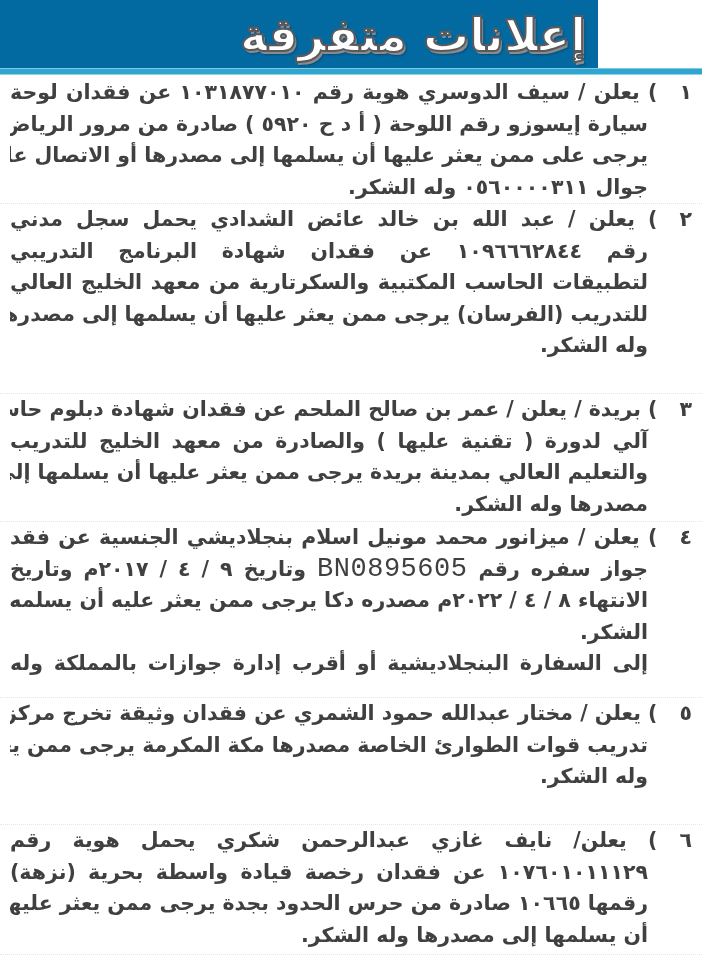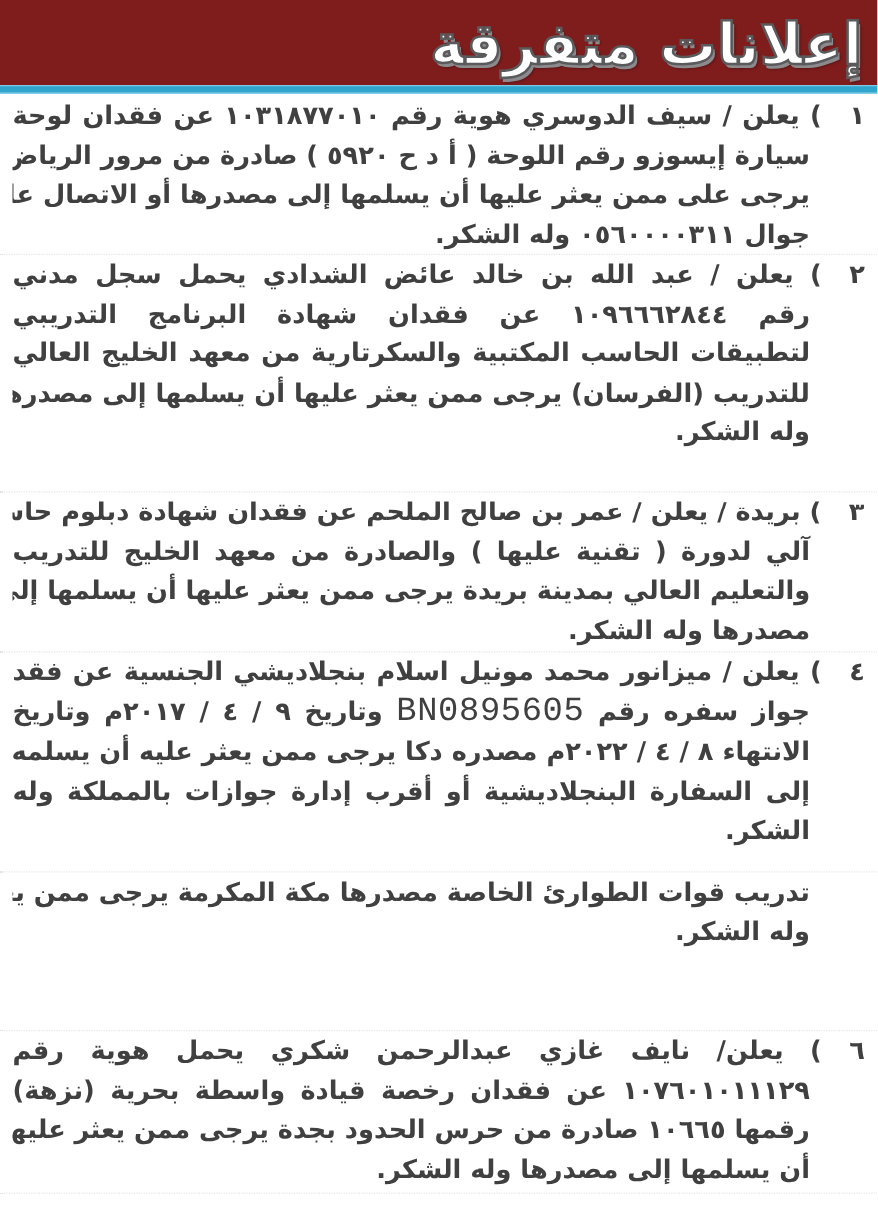--- a/index.html
+++ b/index.html
@@ -10,23 +10,23 @@
     body {
       width: 702px;
       height: 975px;
       overflow: hidden;
       position: relative;
       font-family: "DejaVu Sans", sans-serif;
     }
     .header {
       position: absolute;
       left: 0; top: 0;
-      width: 702px;
+      width: 598px;
       height: 68px;
-      background: #7f1d1d;
+      background: #0369a1;
     }
     .header-title {
       position: absolute;
       right: 12px;
       top: 4px;
       height: 62px;
       line-height: 62px;
       font-family: "DejaVu Sans", sans-serif;
       font-weight: bold;
       font-size: 46px;
@@ -126,25 +126,26 @@
     <span class="line"><span class="num">٣ )</span> <span>بريدة / يعلن / عمر بن صالح الملحم عن فقدان شهادة دبلوم حاسب</span></span>
     <span class="line indent">آلي لدورة ( تقنية عليها ) والصادرة من معهد الخليج للتدريب</span>
     <span class="line indent">والتعليم العالي بمدينة بريدة يرجى ممن يعثر عليها أن يسلمها إلى</span>
     <span class="line indent last">مصدرها وله الشكر.</span>
   </div>
 
   <div class="ad" id="ad-4">
     <span class="line"><span class="num">٤ )</span> <span>يعلن / ميزانور محمد مونيل اسلام بنجلاديشي الجنسية عن فقد</span></span>
     <span class="line indent"><span>جواز سفره رقم</span> <span class="latin">BN0895605</span> <span>وتاريخ ٩ / ٤ / ٢٠١٧م وتاريخ</span></span>
     <span class="line indent">الانتهاء ٨ / ٤ / ٢٠٢٢م مصدره دكا يرجى ممن يعثر عليه أن يسلمه</span>
+    <span class="line indent last">الشكر.</span>
     <span class="line indent">إلى السفارة البنجلاديشية أو أقرب إدارة جوازات بالمملكة وله</span>
-    <span class="line indent last">الشكر.</span>
   </div>
 
   <div class="ad" id="ad-5">
+    <span class="line"><span class="num">٥ )</span> <span>يعلن / مختار عبدالله حمود الشمري عن فقدان وثيقة تخرج مركز</span></span>
     <span class="line indent">تدريب قوات الطوارئ الخاصة مصدرها مكة المكرمة يرجى ممن يعثر</span>
     <span class="line indent last">وله الشكر.</span>
   </div>
 
   <div class="ad" id="ad-6">
     <span class="line"><span class="num">٦ )</span> <span>يعلن/ نايف غازي عبدالرحمن شكري يحمل هوية رقم</span></span>
     <span class="line indent">١٠٧٦٠١٠١١١٢٩ عن فقدان رخصة قيادة واسطة بحرية (نزهة)</span>
     <span class="line indent">رقمها ١٠٦٦٥ صادرة من حرس الحدود بجدة يرجى ممن يعثر عليها</span>
     <span class="line indent last">أن يسلمها إلى مصدرها وله الشكر.</span>
   </div>

